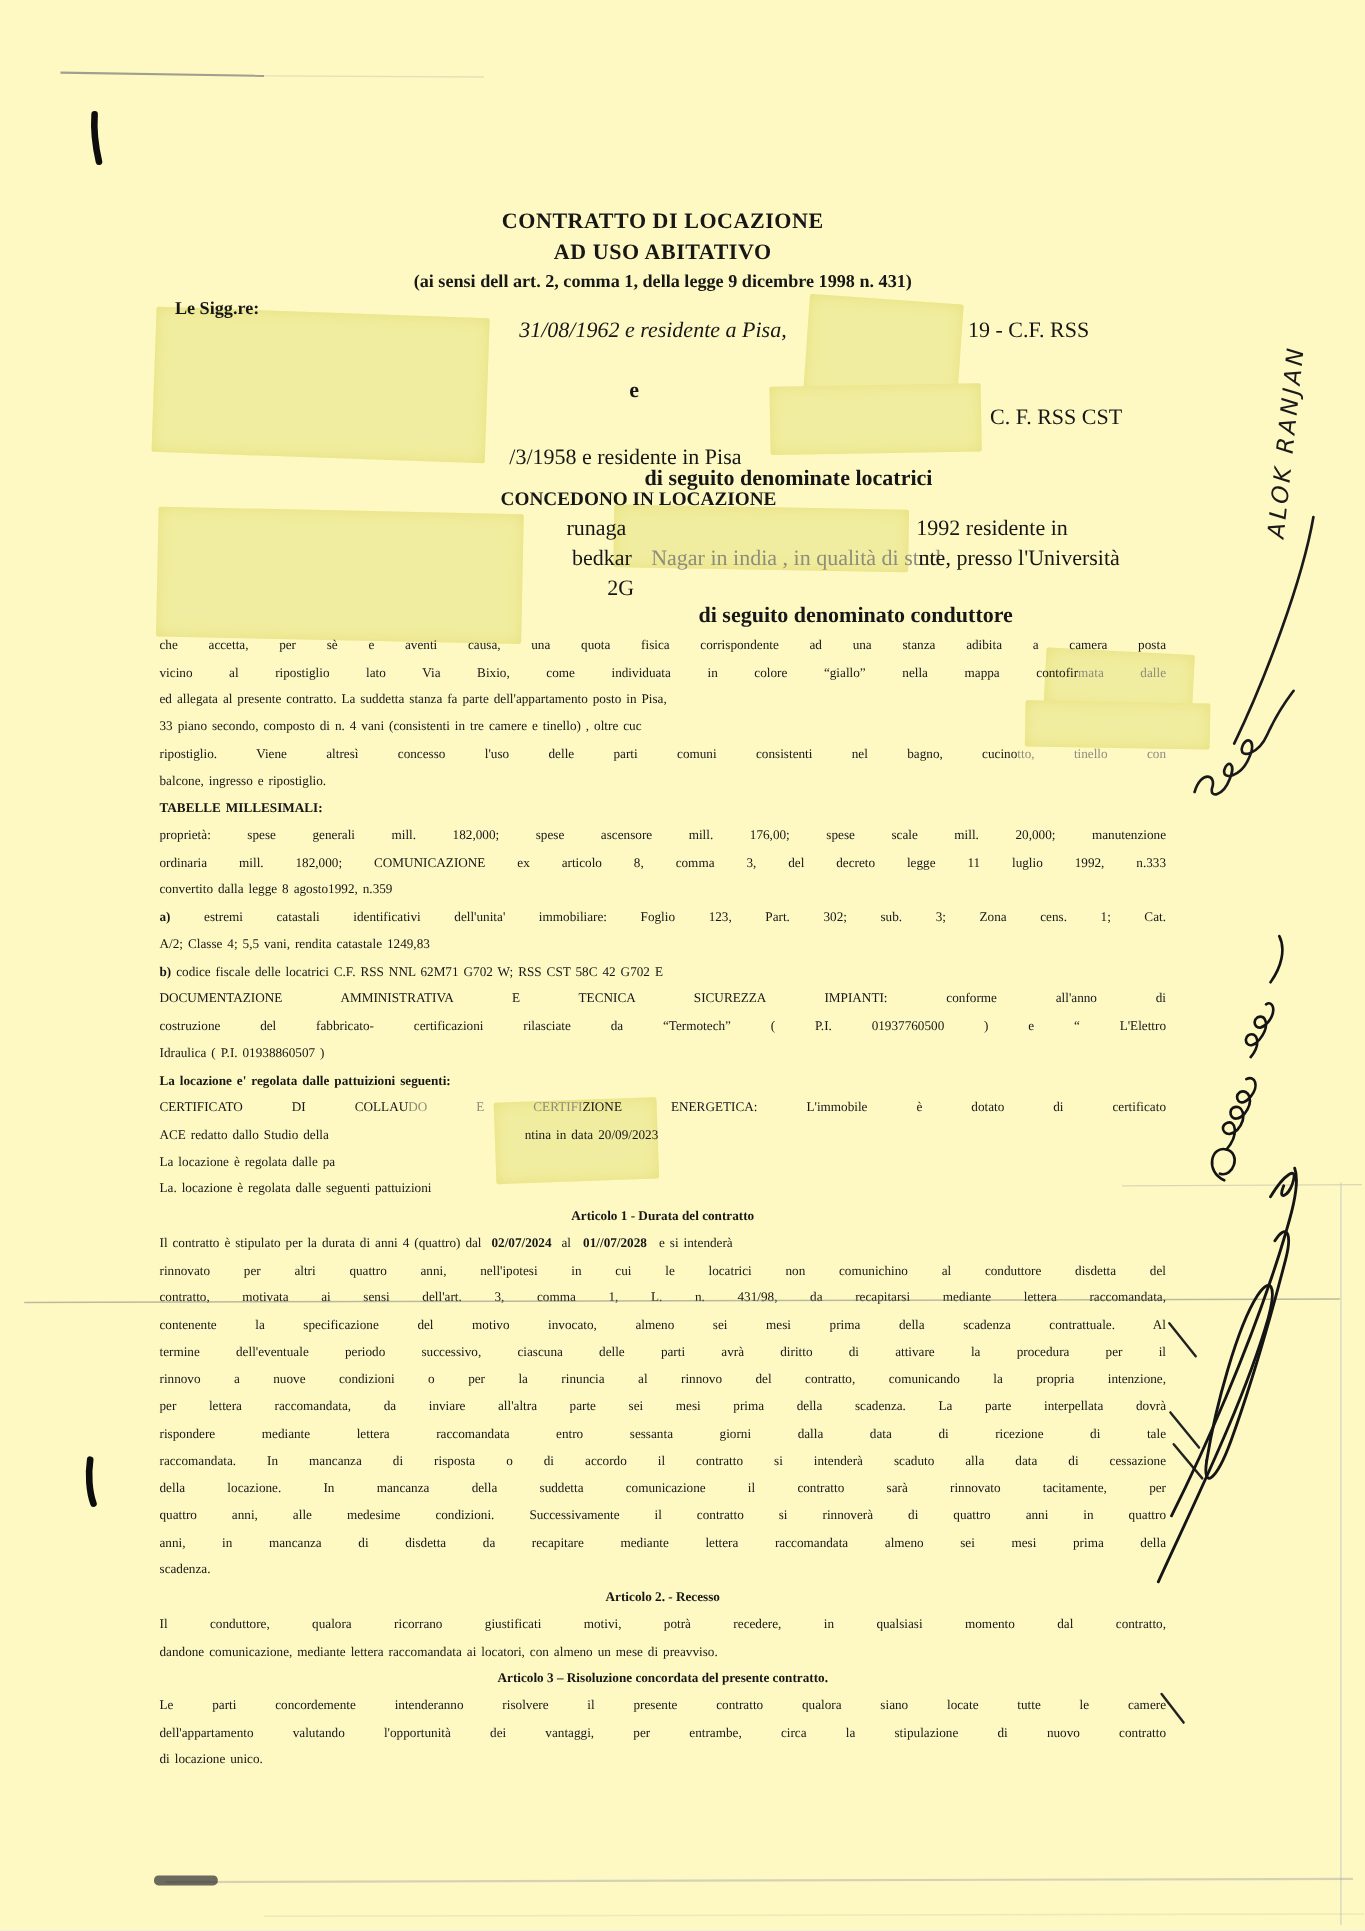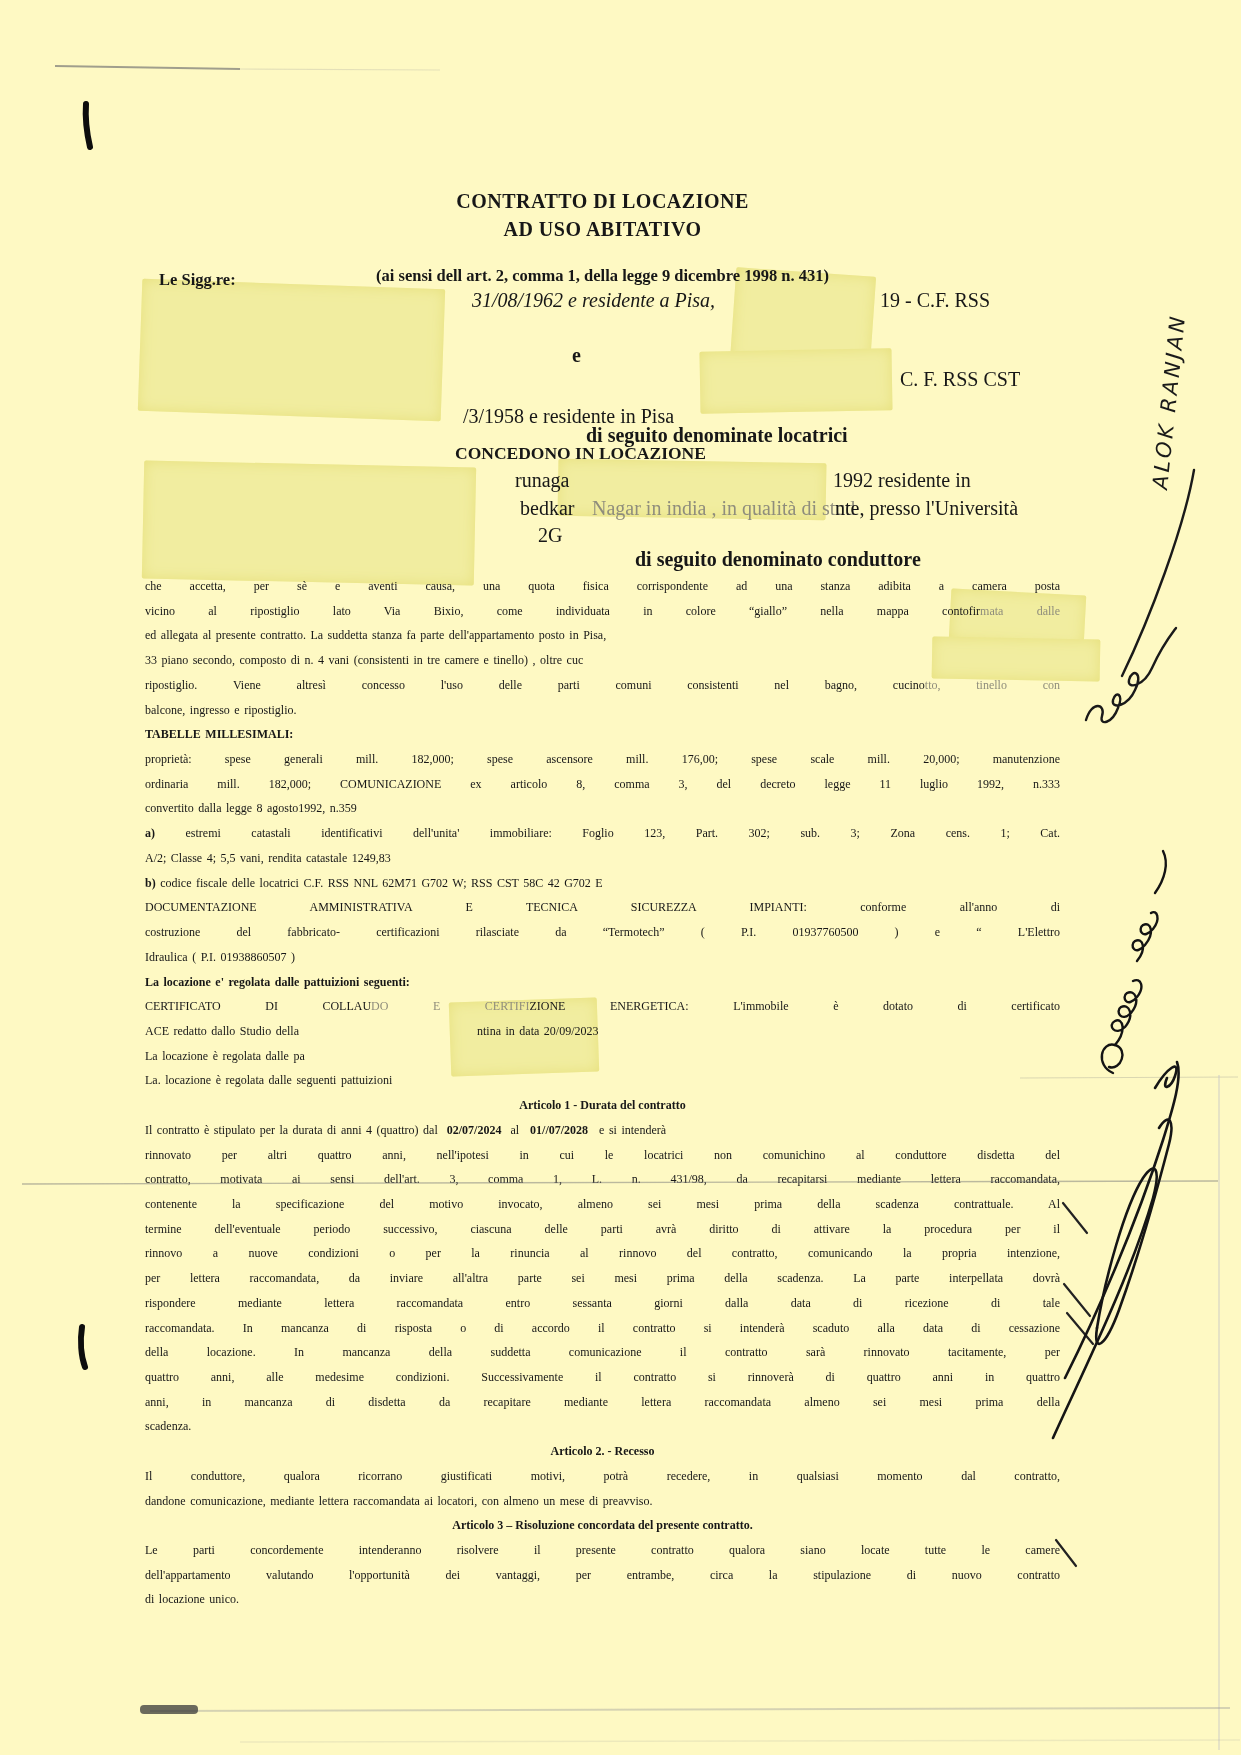--- a/index.html
+++ b/index.html
@@ -1,21 +1,21 @@
 <!DOCTYPE html>
 <html><head>
 <meta charset="utf-8">
 <style>
   html,body{margin:0;padding:0;background:#e9e9e9;}
   .page{position:relative;width:1241px;height:1755px;background:#fef9c3;overflow:hidden;
         font-family:"Liberation Serif", serif;color:#171717;}
   .doc{position:absolute;left:145px;top:0;width:915px;height:100%;z-index:2;}
   .abs{position:absolute;white-space:nowrap;font-weight:bold;}
   .t1{font-size:20px;font-weight:700;width:915px;text-align:center;letter-spacing:.5px;}
-  .t3{font-size:16.5px;font-weight:700;width:915px;text-align:center;margin-top:20px;}
+  .t3{font-size:16.5px;font-weight:700;width:915px;text-align:center;}
   .plain{font-size:16.5px;}
   .bd{font-weight:700;}
   .prow{position:absolute;width:915px;height:24px;font-size:20px;}
   .prow span{position:absolute;top:0;white-space:nowrap;}
   .body-flow{position:absolute;top:574px;left:0;width:915px;}
   .bl{height:24.72px;line-height:24.72px;font-size:12px;overflow:visible;}
   .j{text-align:justify;text-align-last:justify;}
   .e{text-align:left;word-spacing:1.5px;}
   .c{text-align:center;text-align-last:center;}
   .faint{color:#8f8d7c;}
@@ -77,21 +77,21 @@
     <div class="prow" style="top:469px;">
       <span style="left:370px;">runaga</span>
       <span style="left:688px;">1992  residente in</span>
     </div>
     <div class="prow" style="top:497px;">
       <span style="left:375px;">bedkar</span>
       <span class="faint" style="left:447px;">Nagar in india , in qualità di stud</span>
       <span style="left:690px;">nte, presso l'Università</span>
     </div>
     <div class="prow" style="top:524px;">
-      <span style="left:393px;">2G</span>
+      <span style="left:407px;">2G</span>
     </div>
     <div class="prow bd" style="top:548px;">
       <span style="left:490px;">di seguito denominato conduttore</span>
     </div>
 
     <div class="body-flow">
       <div class="bl j">che accetta, per sè e  aventi causa, una quota fisica corrispondente ad una stanza  adibita a camera posta</div>
       <div class="bl j"><span>vicino al ripostiglio lato Via Bixio, come individuata in colore “giallo” nella mappa  contofir</span><span class="faint">mata dalle</span></div>
       <div class="bl e">ed allegata al presente contratto. La suddetta stanza fa parte dell'appartamento posto  in Pisa,</div>
       <div class="bl e">33 piano secondo, composto di n. 4 vani (consistenti in  tre camere e tinello) , oltre cuc</div>

